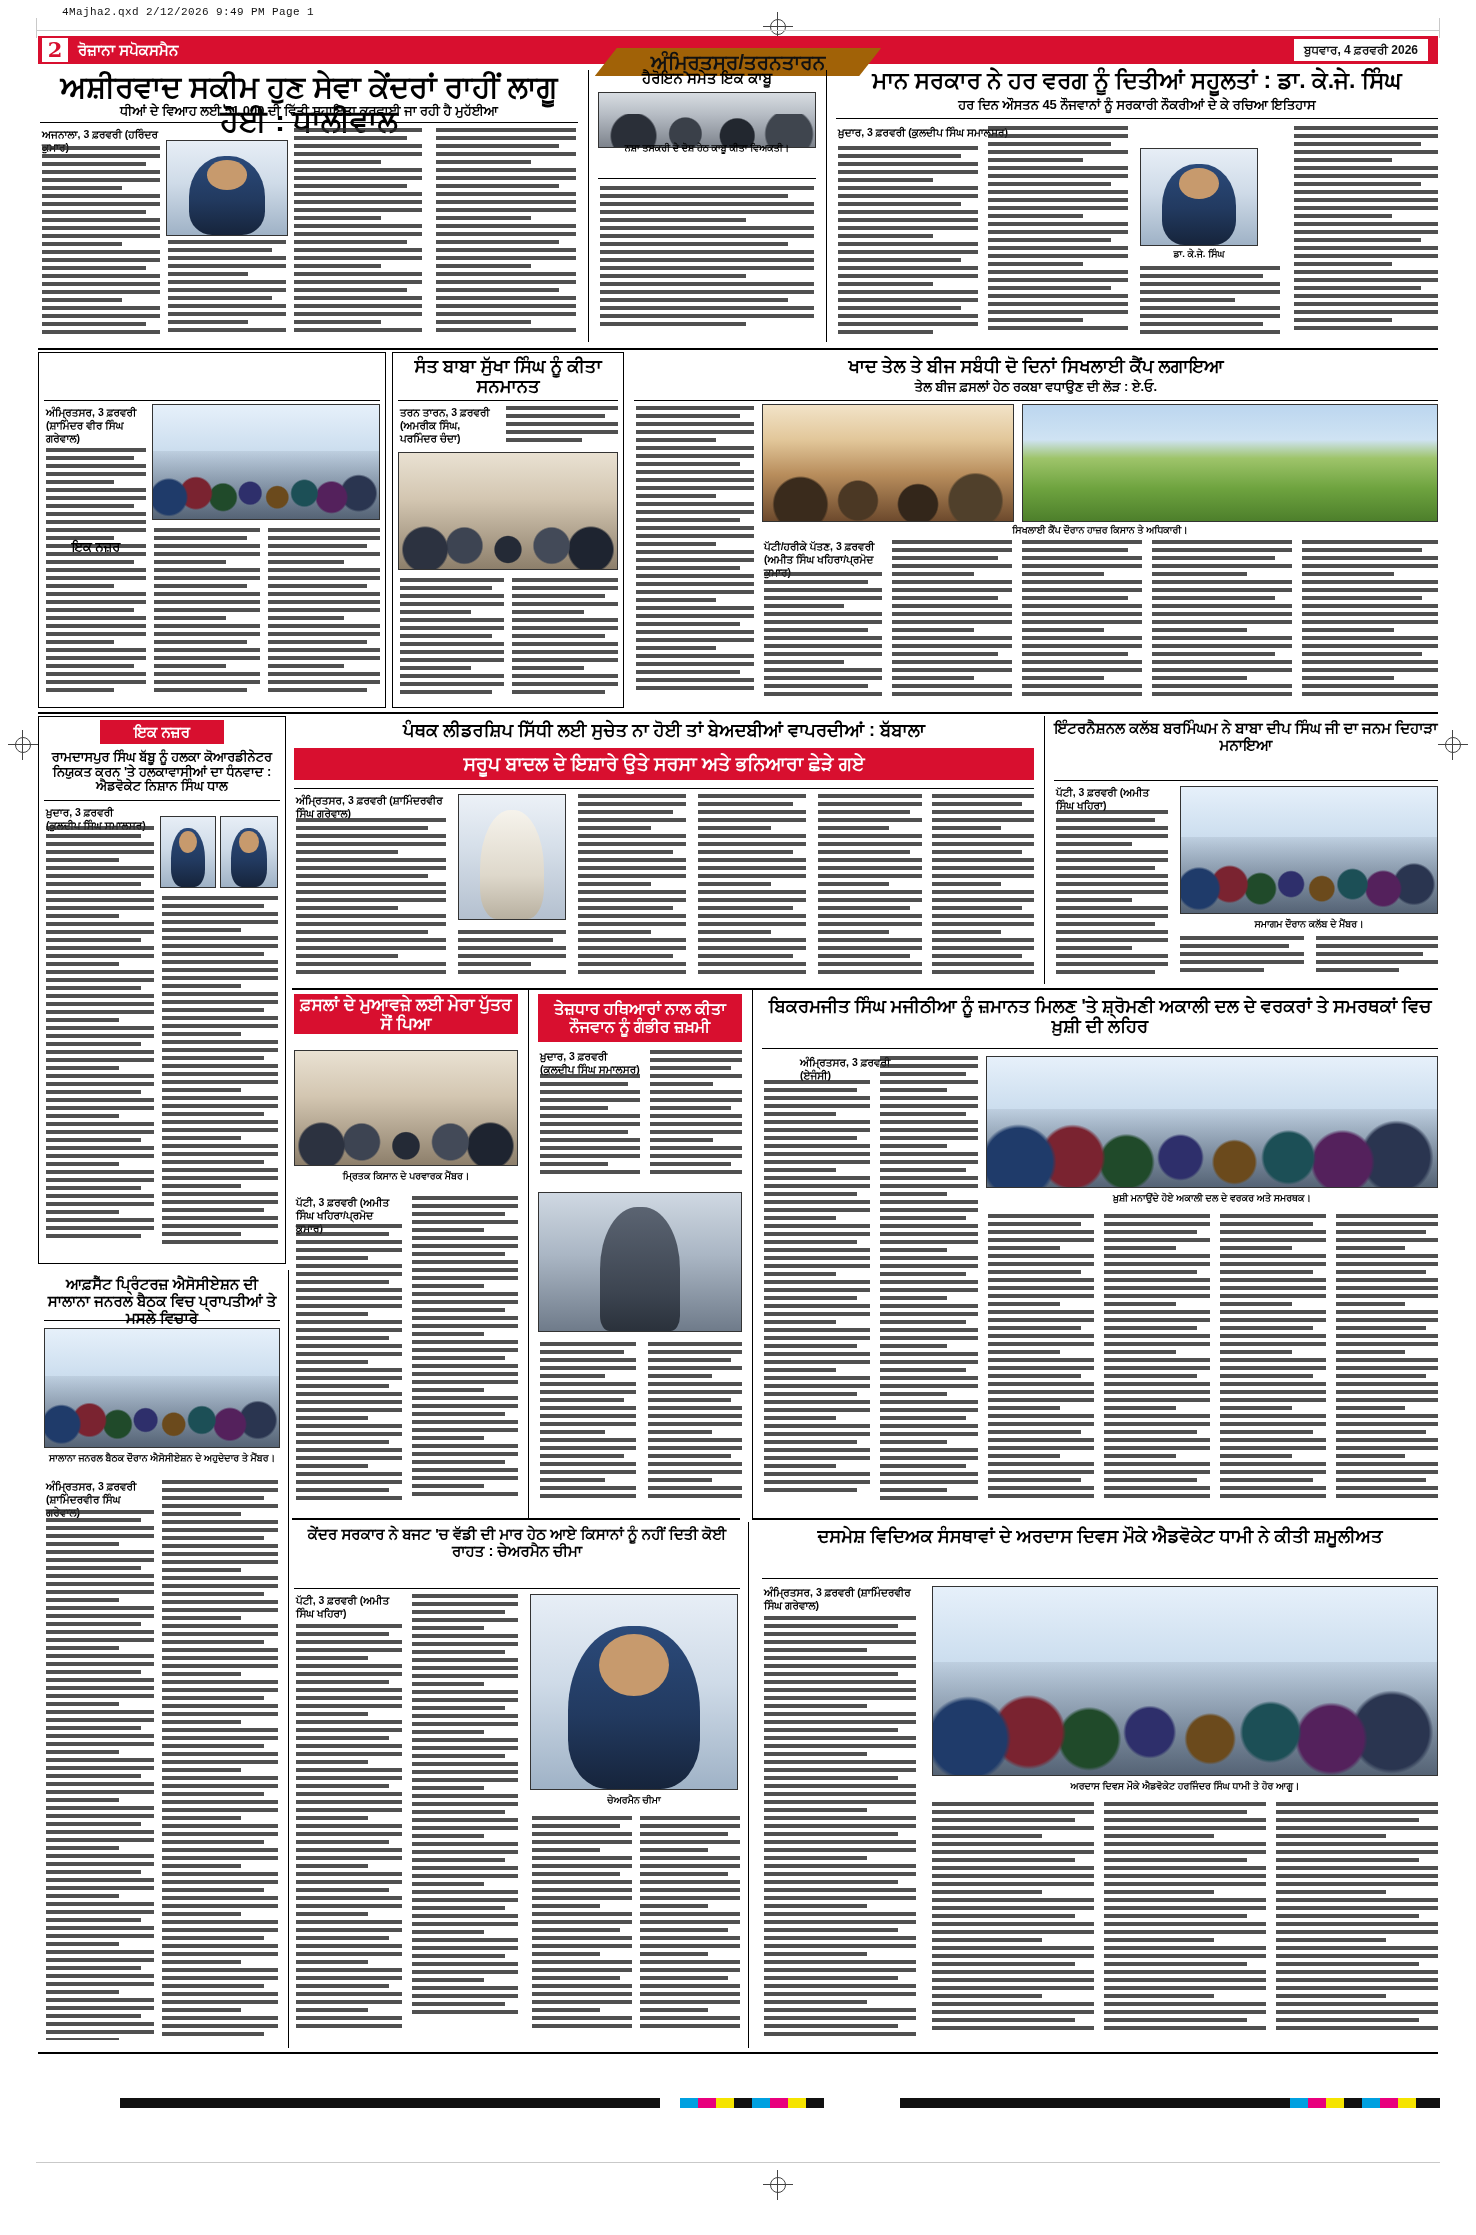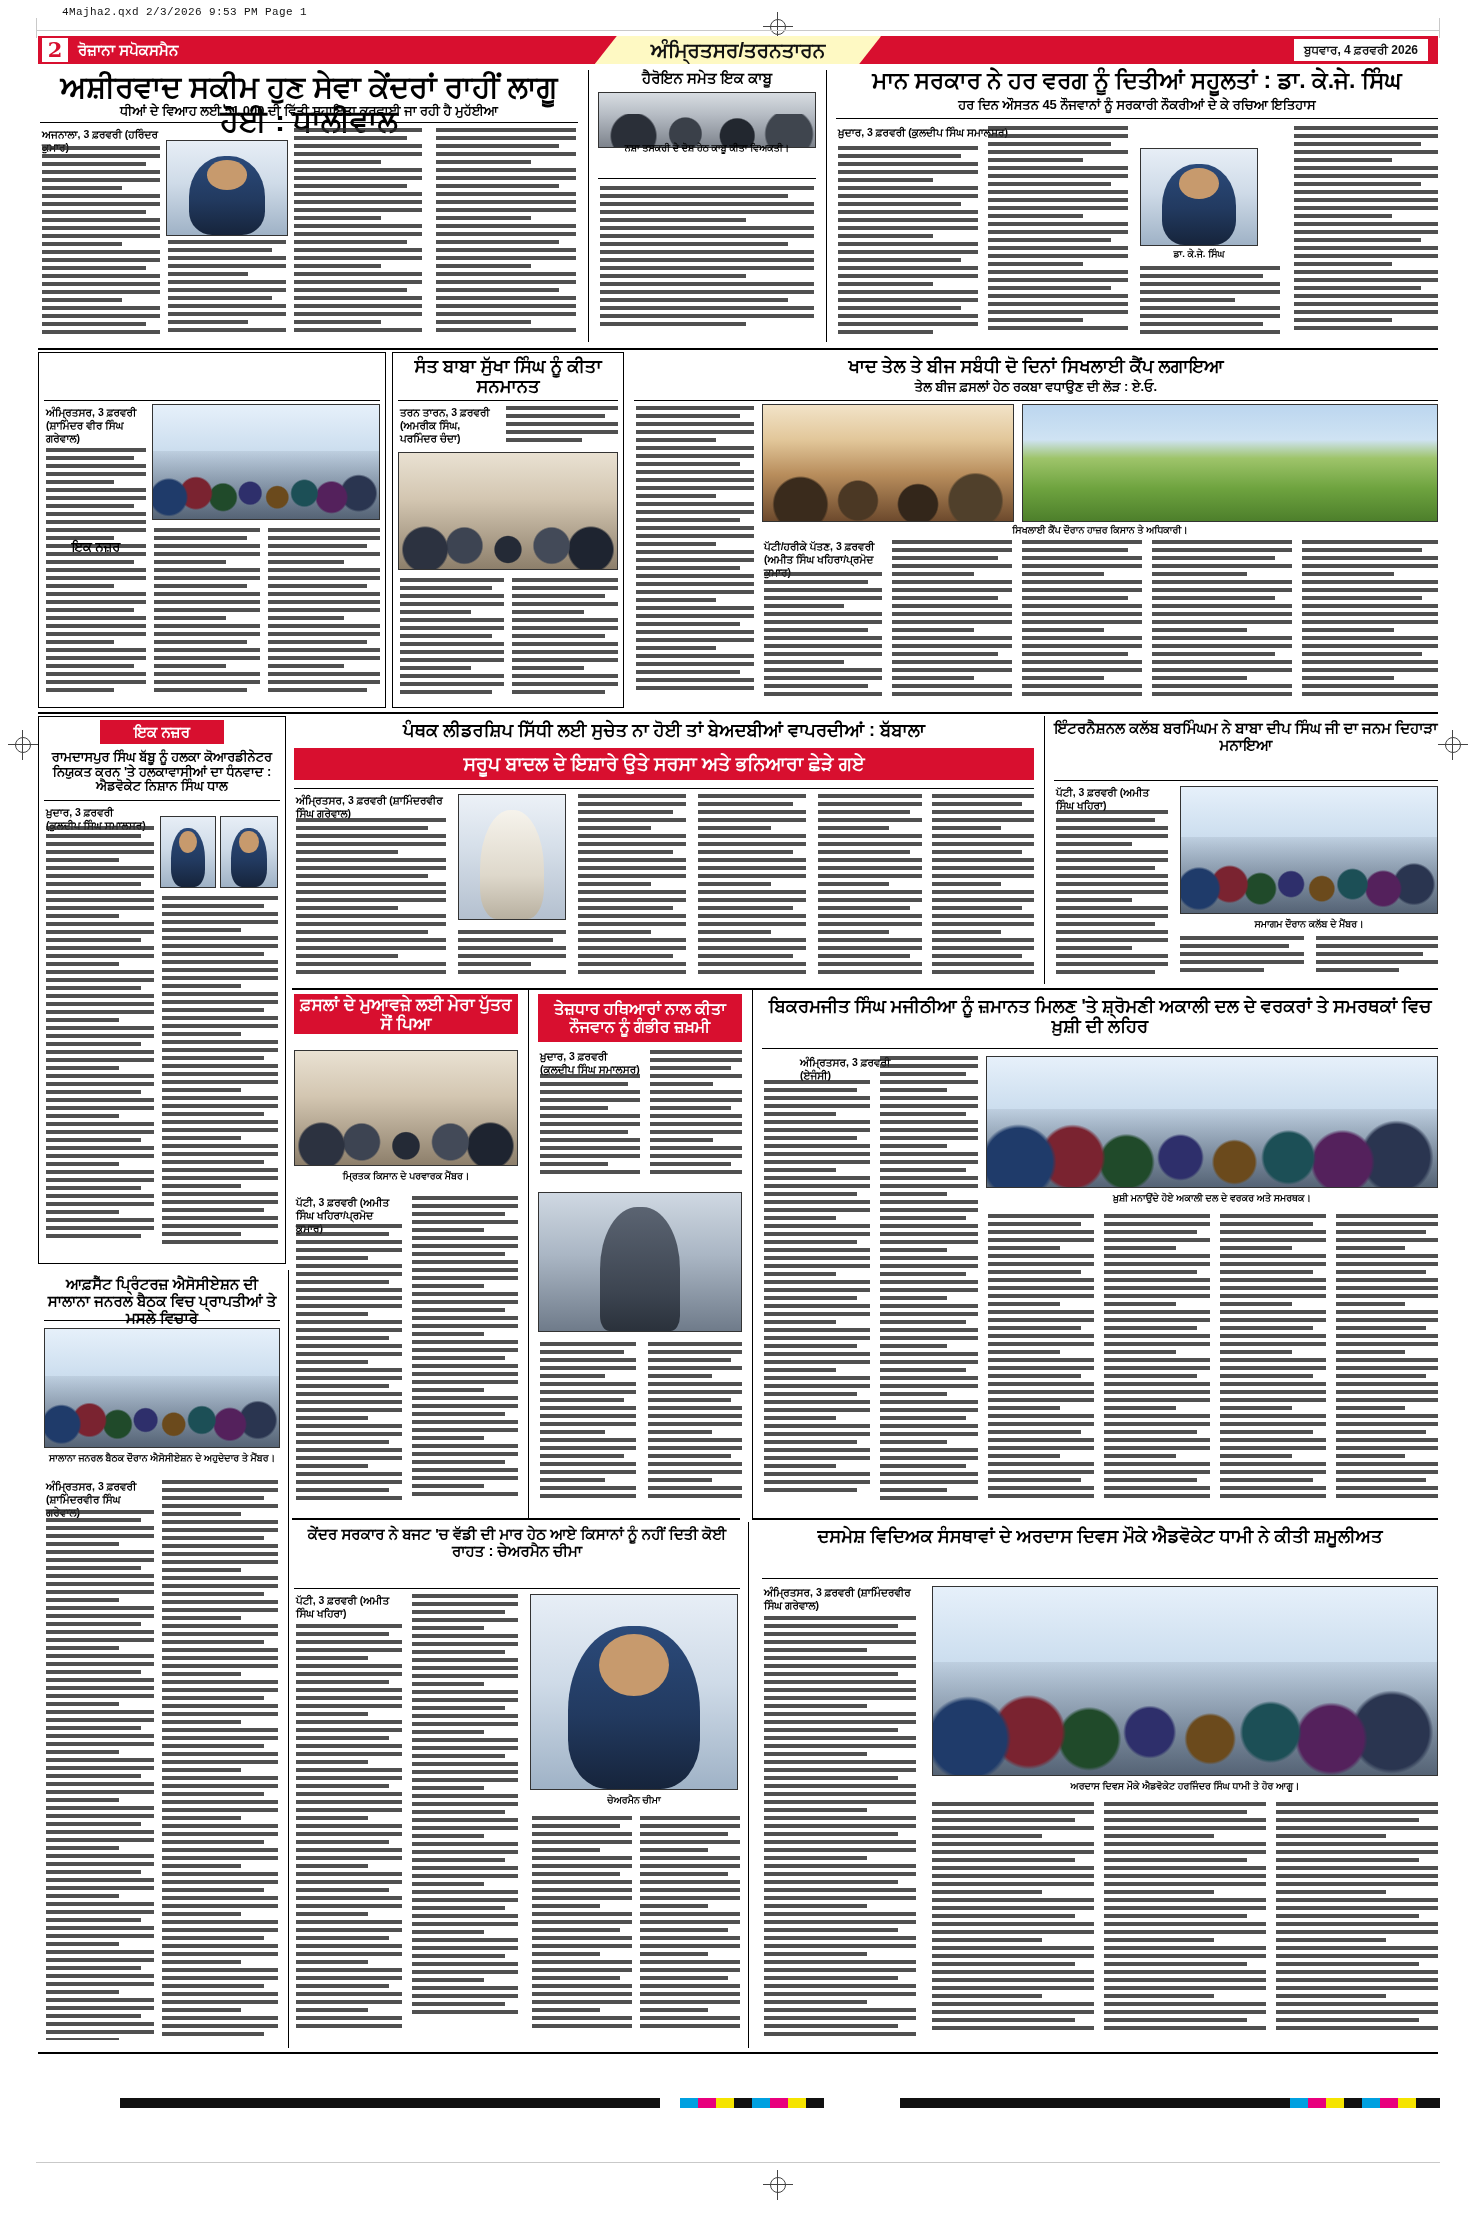--- a/index.html
+++ b/index.html
@@ -17,21 +17,21 @@
 
   .cropline{position:absolute;background:#555;}
 
   
   .masthead{position:absolute;left:38px;top:36px;width:1400px;height:28px;background:#d80f2f;}
   .mh-inner{position:relative;width:100%;height:100%;}
   .mh-pageno{position:absolute;left:4px;top:2px;width:26px;height:24px;background:#fff;color:#d80f2f;
     font-family:"DejaVu Serif",serif;font-size:21px;font-weight:bold;text-align:center;line-height:24px;}
   .mh-paper{position:absolute;left:36px;top:4px;font-size:15px;font-weight:bold;color:#fff;
     background:#d80f2f;padding:0 4px;line-height:20px;}
-  .mh-center{position:absolute;left:50%;transform:translateX(-50%);top:0px;height:28px;background:#fef9c3;
+  .mh-center{position:absolute;left:50%;transform:translateX(-50%);top:12px;height:28px;background:#a16207;
     padding:0 56px;display:flex;align-items:center;
     clip-path:polygon(22px 0,100% 0,calc(100% - 22px) 100%,0 100%);}
   .mh-center span{font-size:20px;font-weight:bold;color:#111;white-space:nowrap;}
   .mh-date{position:absolute;right:10px;top:3px;height:22px;background:#fff;padding:0 10px;
     display:flex;align-items:center;}
   .mh-date span{font-size:12px;font-weight:bold;color:#111;white-space:nowrap;}
 
   
   .hl{font-weight:bold;color:#000;text-align:center;line-height:1.12;}
   .hl-xl{font-size:30px;}
@@ -109,21 +109,21 @@
 
   .vrule{position:absolute;width:1px;background:#000;}
   .hrule{position:absolute;height:1px;background:#000;}
   .hrule-thick{position:absolute;height:2px;background:#000;}
 </style>
 </head>
 <body>
 
 <div class="page">
 
-  <div class="slug">4Majha2.qxd  2/3/2026  9:53 PM  Page 1</div>
+  <div class="slug">4Majha2.qxd  2/12/2026  9:49 PM  Page 1</div>
 
   <div class="regmark" style="left:763px;top:12px;">
     <div class="regcirc"></div>
   </div>
   <div class="regmark" style="left:8px;top:730px;">
     <div class="regcirc"></div>
   </div>
   <div class="regmark" style="left:1438px;top:730px;">
     <div class="regcirc"></div>
   </div>

